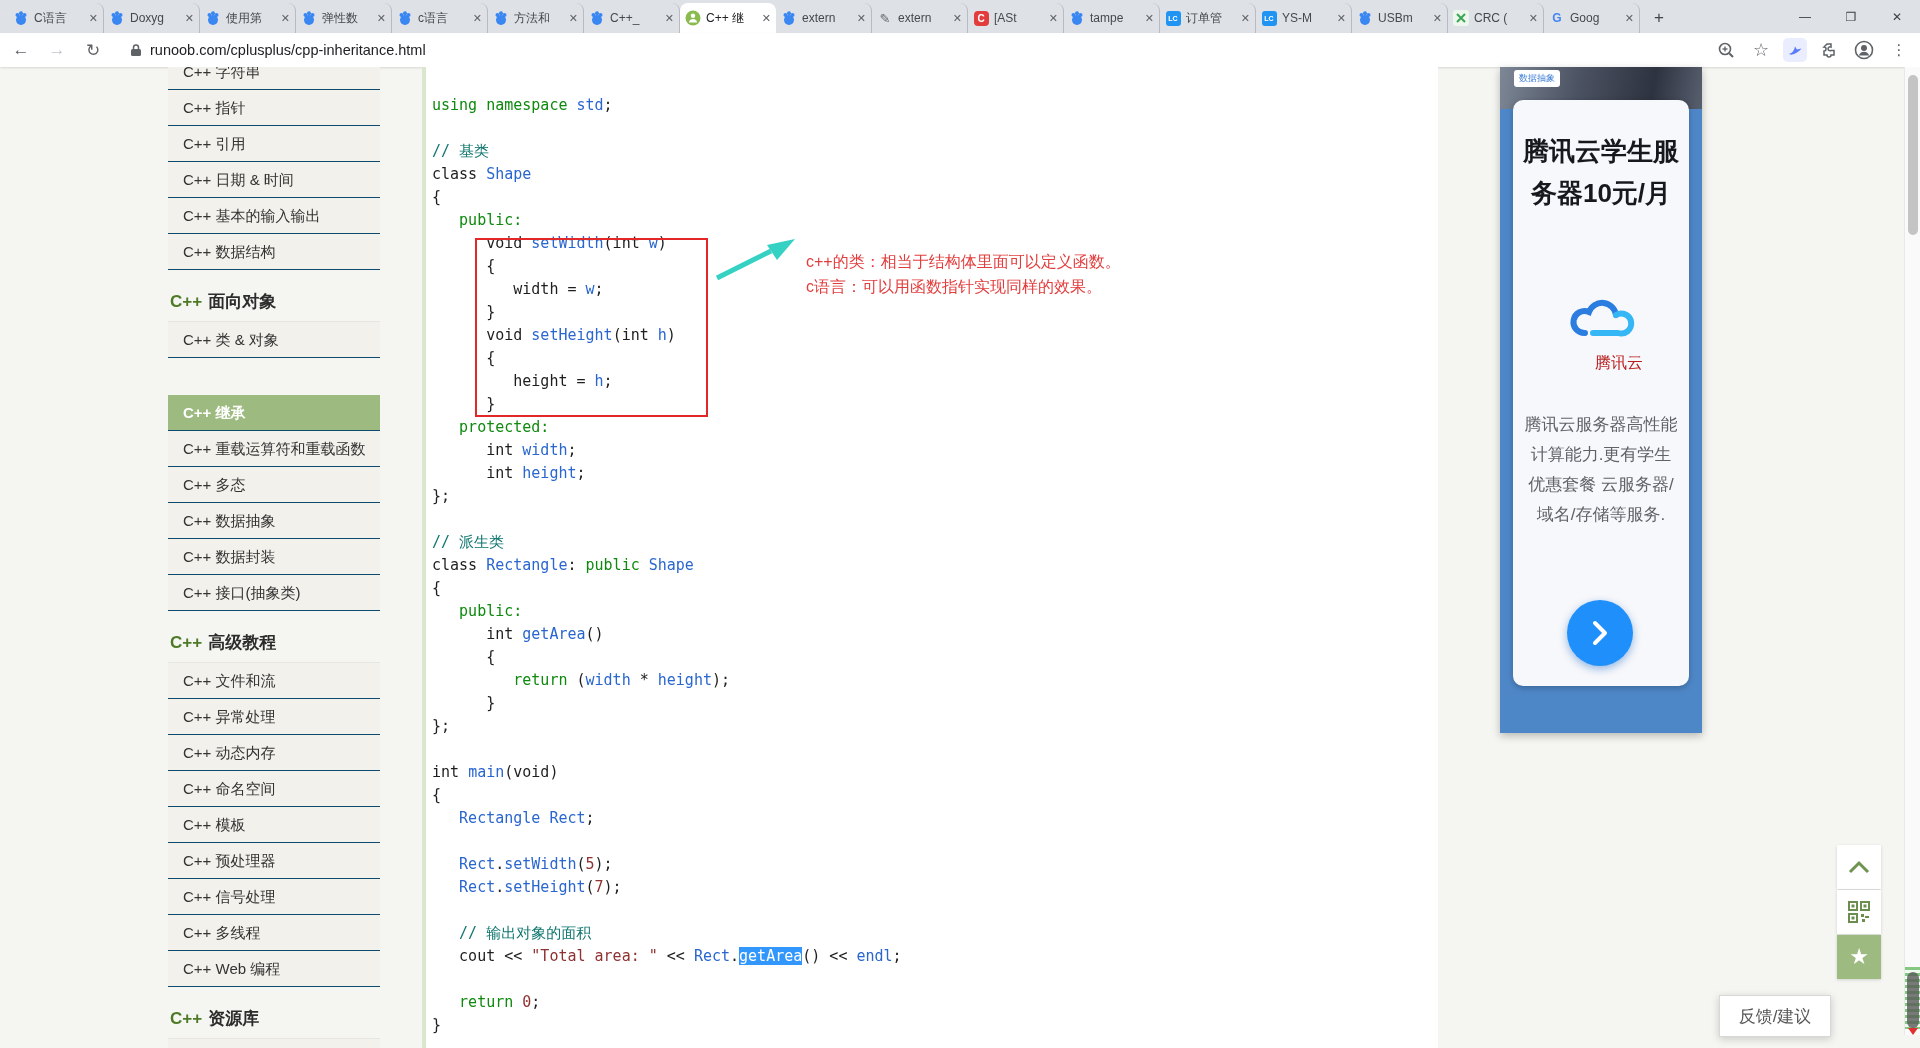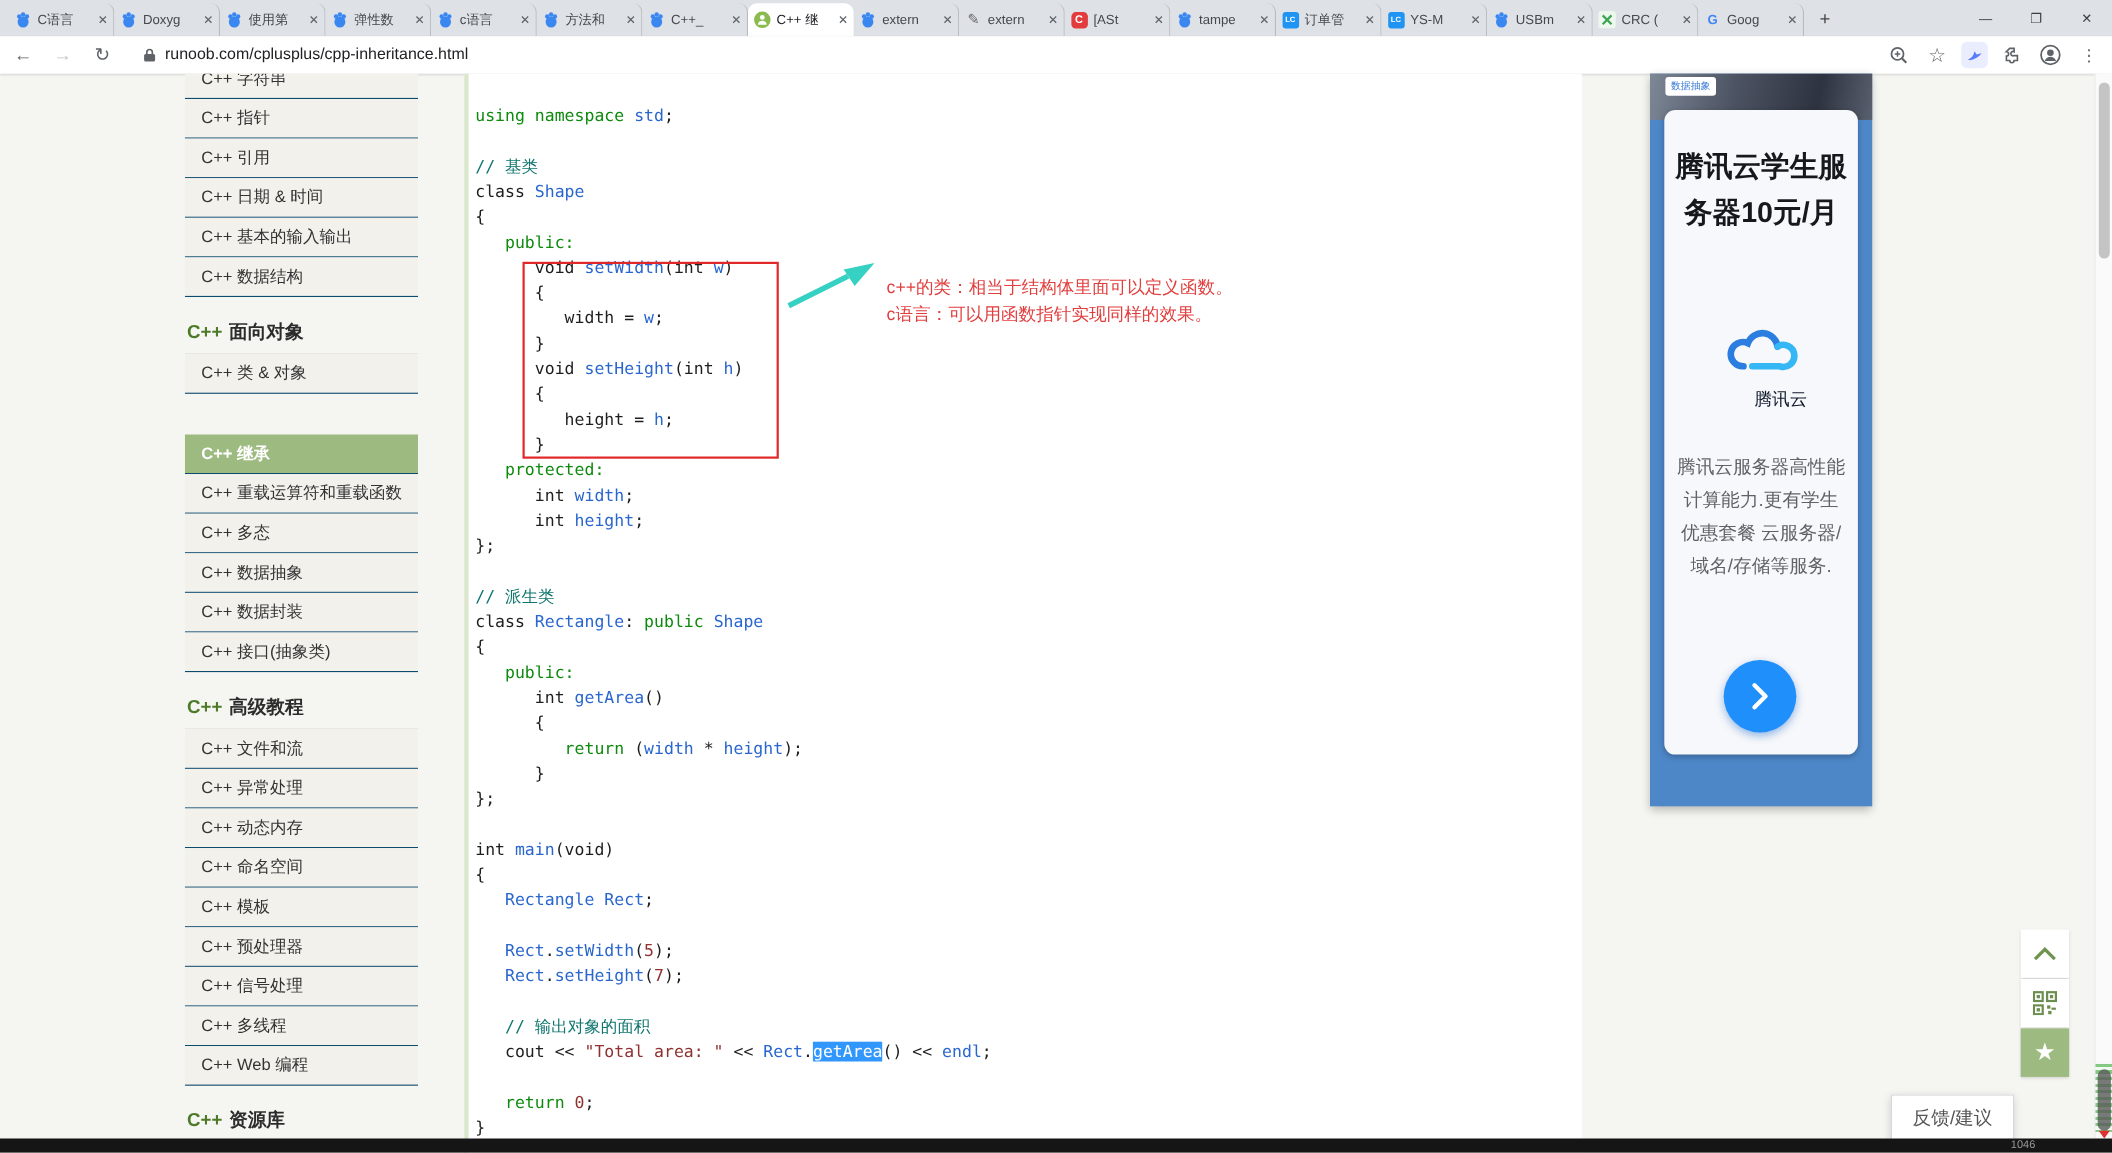--- a/index.html
+++ b/index.html
@@ -50,21 +50,21 @@
   #cyanarrow { position:absolute; left:293px; top:168px; }
   .anno { position:absolute; left:384px; font-size:16px; line-height:25px; color:#e23d3d; white-space:nowrap; }
 
   
   #ad { position:absolute; left:1500px; top:67px; width:202px; height:666px; background:#4e87c8; box-shadow:0 3px 8px rgba(0,0,0,.25); }
   #ad-photo { position:absolute; left:0; top:0; width:202px; height:42px; background:linear-gradient(100deg,#7d8796 0%,#4a5160 40%,#2e3340 75%,#585f6e 100%); }
   #ad-tag { position:absolute; left:14px; top:3px; background:#fff; border-radius:3px; font-size:9px; color:#3a7bd5; padding:2px 5px; }
   #ad-card { position:absolute; left:13px; top:33px; width:176px; height:586px; background:#f7f8fb; border-radius:10px; box-shadow:0 2px 6px rgba(0,0,0,.25); }
   #ad-title { position:absolute; left:8px; top:30px; width:160px; text-align:center; font-size:26px; font-weight:bold; color:#16181d; line-height:42px; }
   #ad-logo { position:absolute; left:50px; top:193px; }
-  #ad-logoname { position:absolute; left:0; top:253px; width:212px; text-align:center; font-size:16px; color:#0f172a; }
+  #ad-logoname { position:absolute; left:0; top:253px; width:212px; text-align:center; font-size:16px; color:#b91c1c; }
   #ad-desc { position:absolute; left:10px; top:310px; width:156px; text-align:center; font-size:17px; color:#5f6368; line-height:30px; }
   #ad-btn { position:absolute; left:54px; top:500px; width:66px; height:66px; border-radius:50%; background:#1f8ffb; box-shadow:0 3px 8px rgba(20,100,200,.45); display:flex; align-items:center; justify-content:center; }
 
   
   .sq-btn { position:absolute; left:1837px; width:44px; height:44px; display:flex; align-items:center; justify-content:center; background:#fff; box-shadow:0 1px 3px rgba(0,0,0,.15); }
   #btn-top { top:845px; }
   #btn-qr { top:890px; }
   #btn-star { top:935px; background:#9dbb80; color:#fff; font-size:22px; }
   #feedback { position:absolute; left:1719px; top:995px; width:112px; height:42px; background:#fff; border:1px solid #d8d8d8; box-shadow:0 2px 8px rgba(0,0,0,.18); display:flex; align-items:center; justify-content:center; font-size:17px; color:#555; }
 
@@ -396,17 +396,14 @@
   </div>
   <div id="feedback">反馈/建议</div>
 
   <div id="scrollbar">
     <div id="sb-thumb"></div>
     <div id="sb-marks"></div>
     <div id="sb-cap"></div>
     <div id="sb-red"></div>
   </div>
 
-  <div id="bottomstrip">
-    <span>1046</span>
-  </div>
 
 </div>
 
 </body></html>

